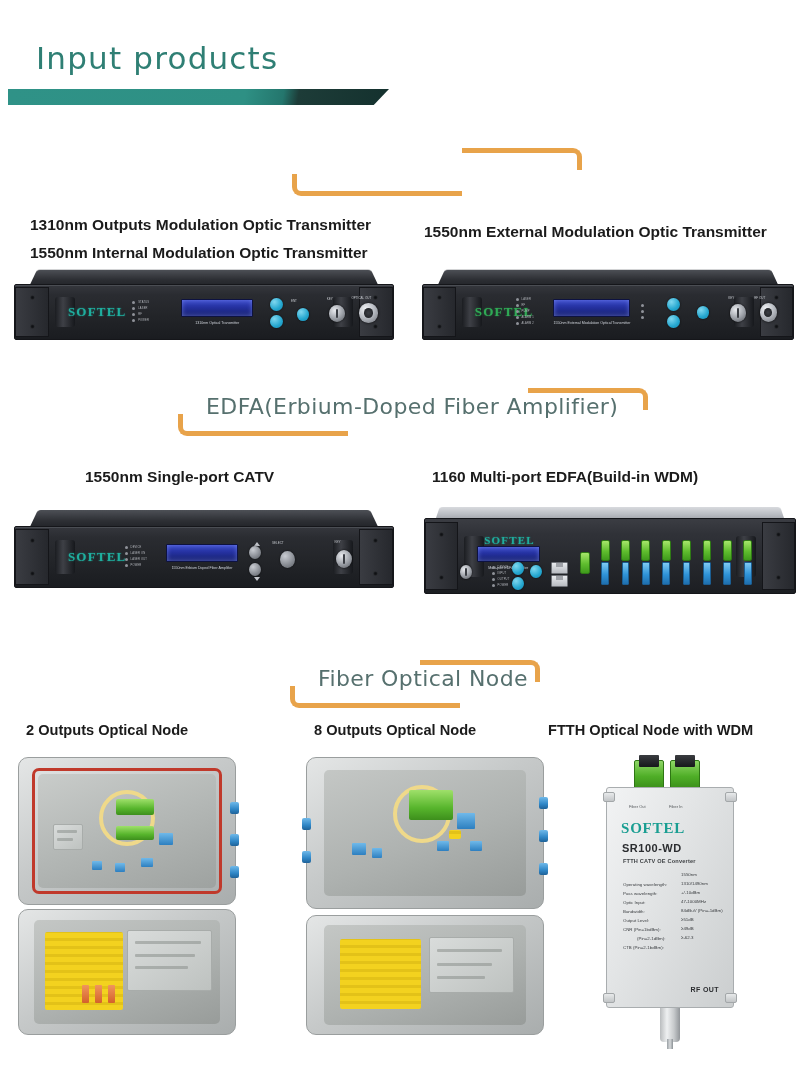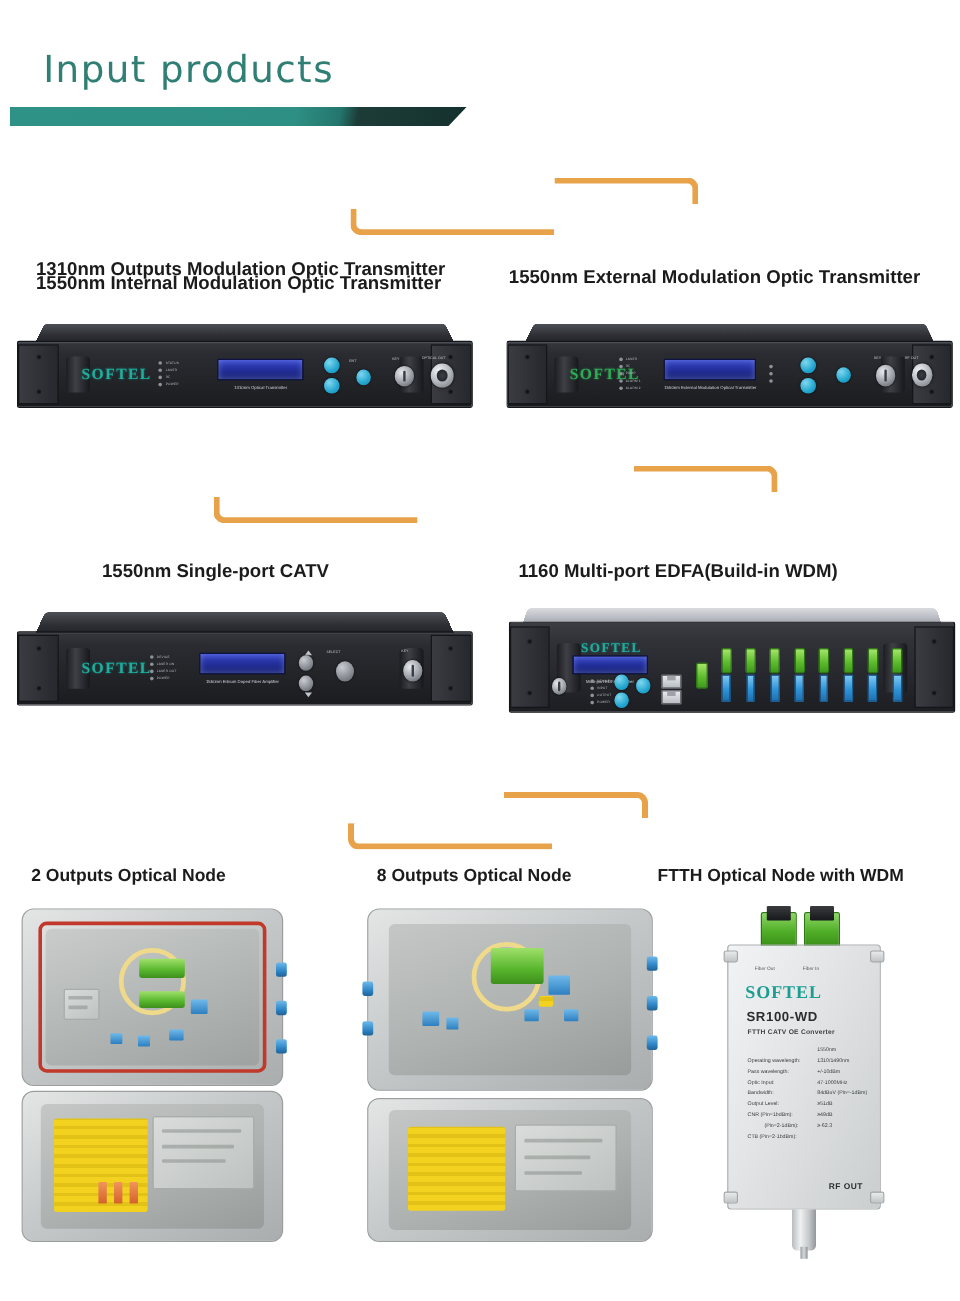--- a/index.html
+++ b/index.html
@@ -271,21 +271,21 @@
 
 <div class="page-title">Input products</div>
 <div class="title-bar"></div>
 
 <div class="section-head" style="left:292px; top:148px; width:290px;">
   <div class="br br-bl"></div>
   <div class="br br-tr"></div>
 </div>
 
 <div class="caption" style="left:30px; top:216px;">1310nm Outputs Modulation Optic Transmitter</div>
-<div class="caption" style="left:30px; top:228px;">1550nm Internal Modulation Optic Transmitter</div>
+<div class="caption" style="left:30px; top:244px;">1550nm Internal Modulation Optic Transmitter</div>
 <div class="caption" style="left:424px; top:223px;text-align:right;">1550nm External Modulation Optic Transmitter</div>
 
 <div class="rack" style="left:14px; top:268px; width:380px; height:72px;">
   <div class="rack-top"></div>
   <div class="rack-face">
     <div class="ear left">
       <div class="hole t"></div>
       <div class="hole b"></div>
     </div>
     <div class="ear right">
@@ -396,20 +396,21 @@
     <div class="btn-lbl" style="left:82.5%; top:21%;">KEY</div>
 
     <div class="optport" style="left:91%; top:34%; width:4.6%; height:34%;"></div>
     <div class="btn-lbl" style="left:89.5%; top:20%;">RF OUT</div>
   </div>
 </div>
 
 <div class="section-head" style="left:178px; top:388px; width:470px;">
   <div class="br br-bl"></div>
   <div class="br br-tr"></div>
+  <div class="sh-text">EDFA(Erbium-Doped Fiber Amplifier)</div>
 </div>
 
 <div class="caption" style="left:85px; top:468px;">1550nm Single-port CATV</div>
 <div class="caption" style="left:432px; top:468px;">1160 Multi-port EDFA(Build-in WDM)</div>
 
 <div class="rack" style="left:14px; top:508px; width:380px; height:80px;">
   <div class="rack-top"></div>
   <div class="rack-face">
     <div class="ear left">
       <div class="hole t"></div>
@@ -540,20 +541,21 @@
     <div class="fiberport" style="left:86%; top:28%; height:62%;">
         <div class="fp-green"></div>
         <div class="fp-blue"></div>
       </div>
   </div>
 </div>
 
 <div class="section-head" style="left:290px; top:660px; width:250px;">
   <div class="br br-bl"></div>
   <div class="br br-tr"></div>
+  <div class="sh-text">Fiber Optical Node</div>
 </div>
 
 <div class="caption small" style="left:26px; top:722px;">2 Outputs Optical Node</div>
 <div class="caption small" style="left:314px; top:722px;">8 Outputs Optical Node</div>
 <div class="caption small" style="left:548px; top:722px;">FTTH Optical  Node with WDM</div>
 
 <div class="node" style="left:18px; top:757px; width:218px; height:278px;">
   <div class="node-lid" style="top:0; height:148px;">
     <div class="node-gasket"></div>
     <div class="node-inner">

